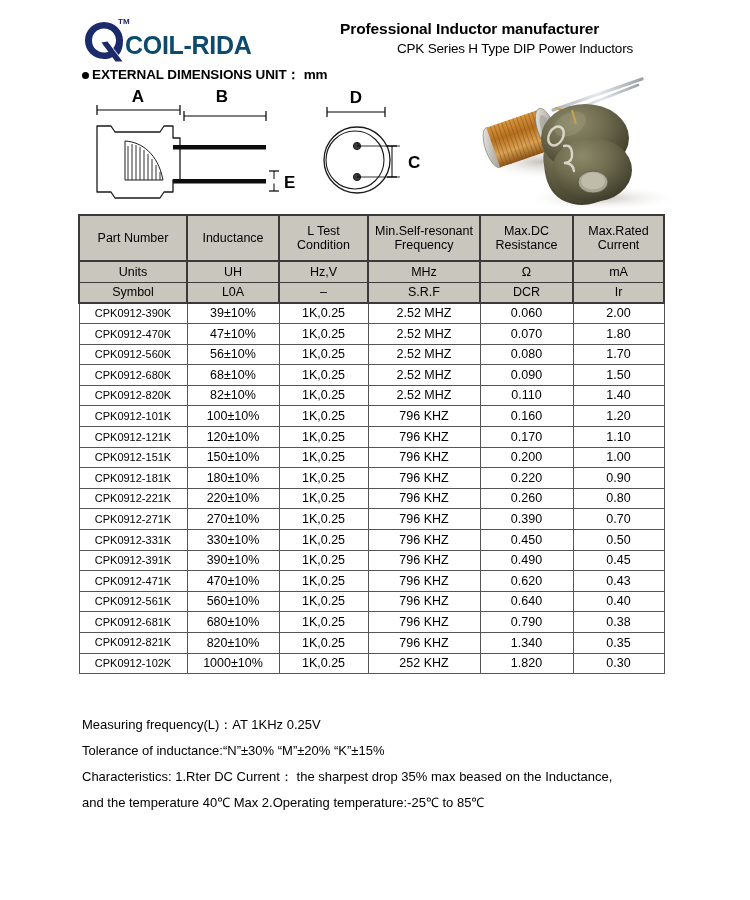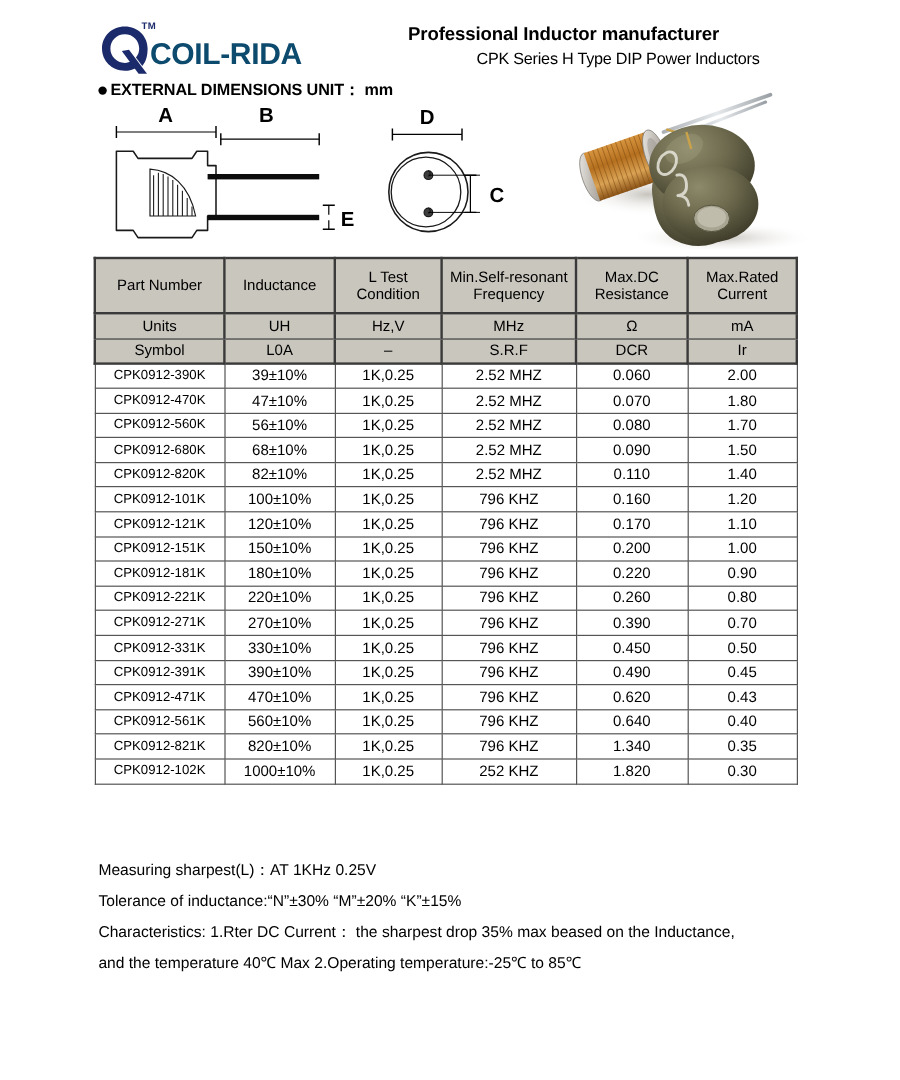--- a/index.html
+++ b/index.html
@@ -498,36 +498,44 @@
       </tr>
       <tr>
         <td class="c-part">CPK0912-561K</td>
         <td>560±10%</td>
         <td>1K,0.25</td>
         <td>796 KHZ</td>
         <td>0.640</td>
         <td>0.40</td>
       </tr>
       <tr>
+        <td class="c-part">CPK0912-681K</td>
+        <td>680±10%</td>
+        <td>1K,0.25</td>
+        <td>796 KHZ</td>
+        <td>0.790</td>
+        <td>0.38</td>
+      </tr>
+      <tr>
         <td class="c-part">CPK0912-821K</td>
         <td>820±10%</td>
         <td>1K,0.25</td>
         <td>796 KHZ</td>
         <td>1.340</td>
         <td>0.35</td>
       </tr>
       <tr>
         <td class="c-part">CPK0912-102K</td>
         <td>1000±10%</td>
         <td>1K,0.25</td>
         <td>252 KHZ</td>
         <td>1.820</td>
         <td>0.30</td>
       </tr>
     </tbody>
 </table>
 
 <div class="notes">
-  <div>Measuring sharpest(L)：AT 1KHz 0.25V</div>
+  <div>Measuring frequency(L)：AT 1KHz 0.25V</div>
   <div>Tolerance of inductance:“N”±30% “M”±20% “K”±15%</div>
   <div>Characteristics: 1.Rter DC Current： the sharpest drop 35% max beased on the Inductance,</div>
   <div>and the temperature 40℃ Max 2.Operating temperature:-25℃ to  85℃</div>
 </div>
 
 </body></html>

